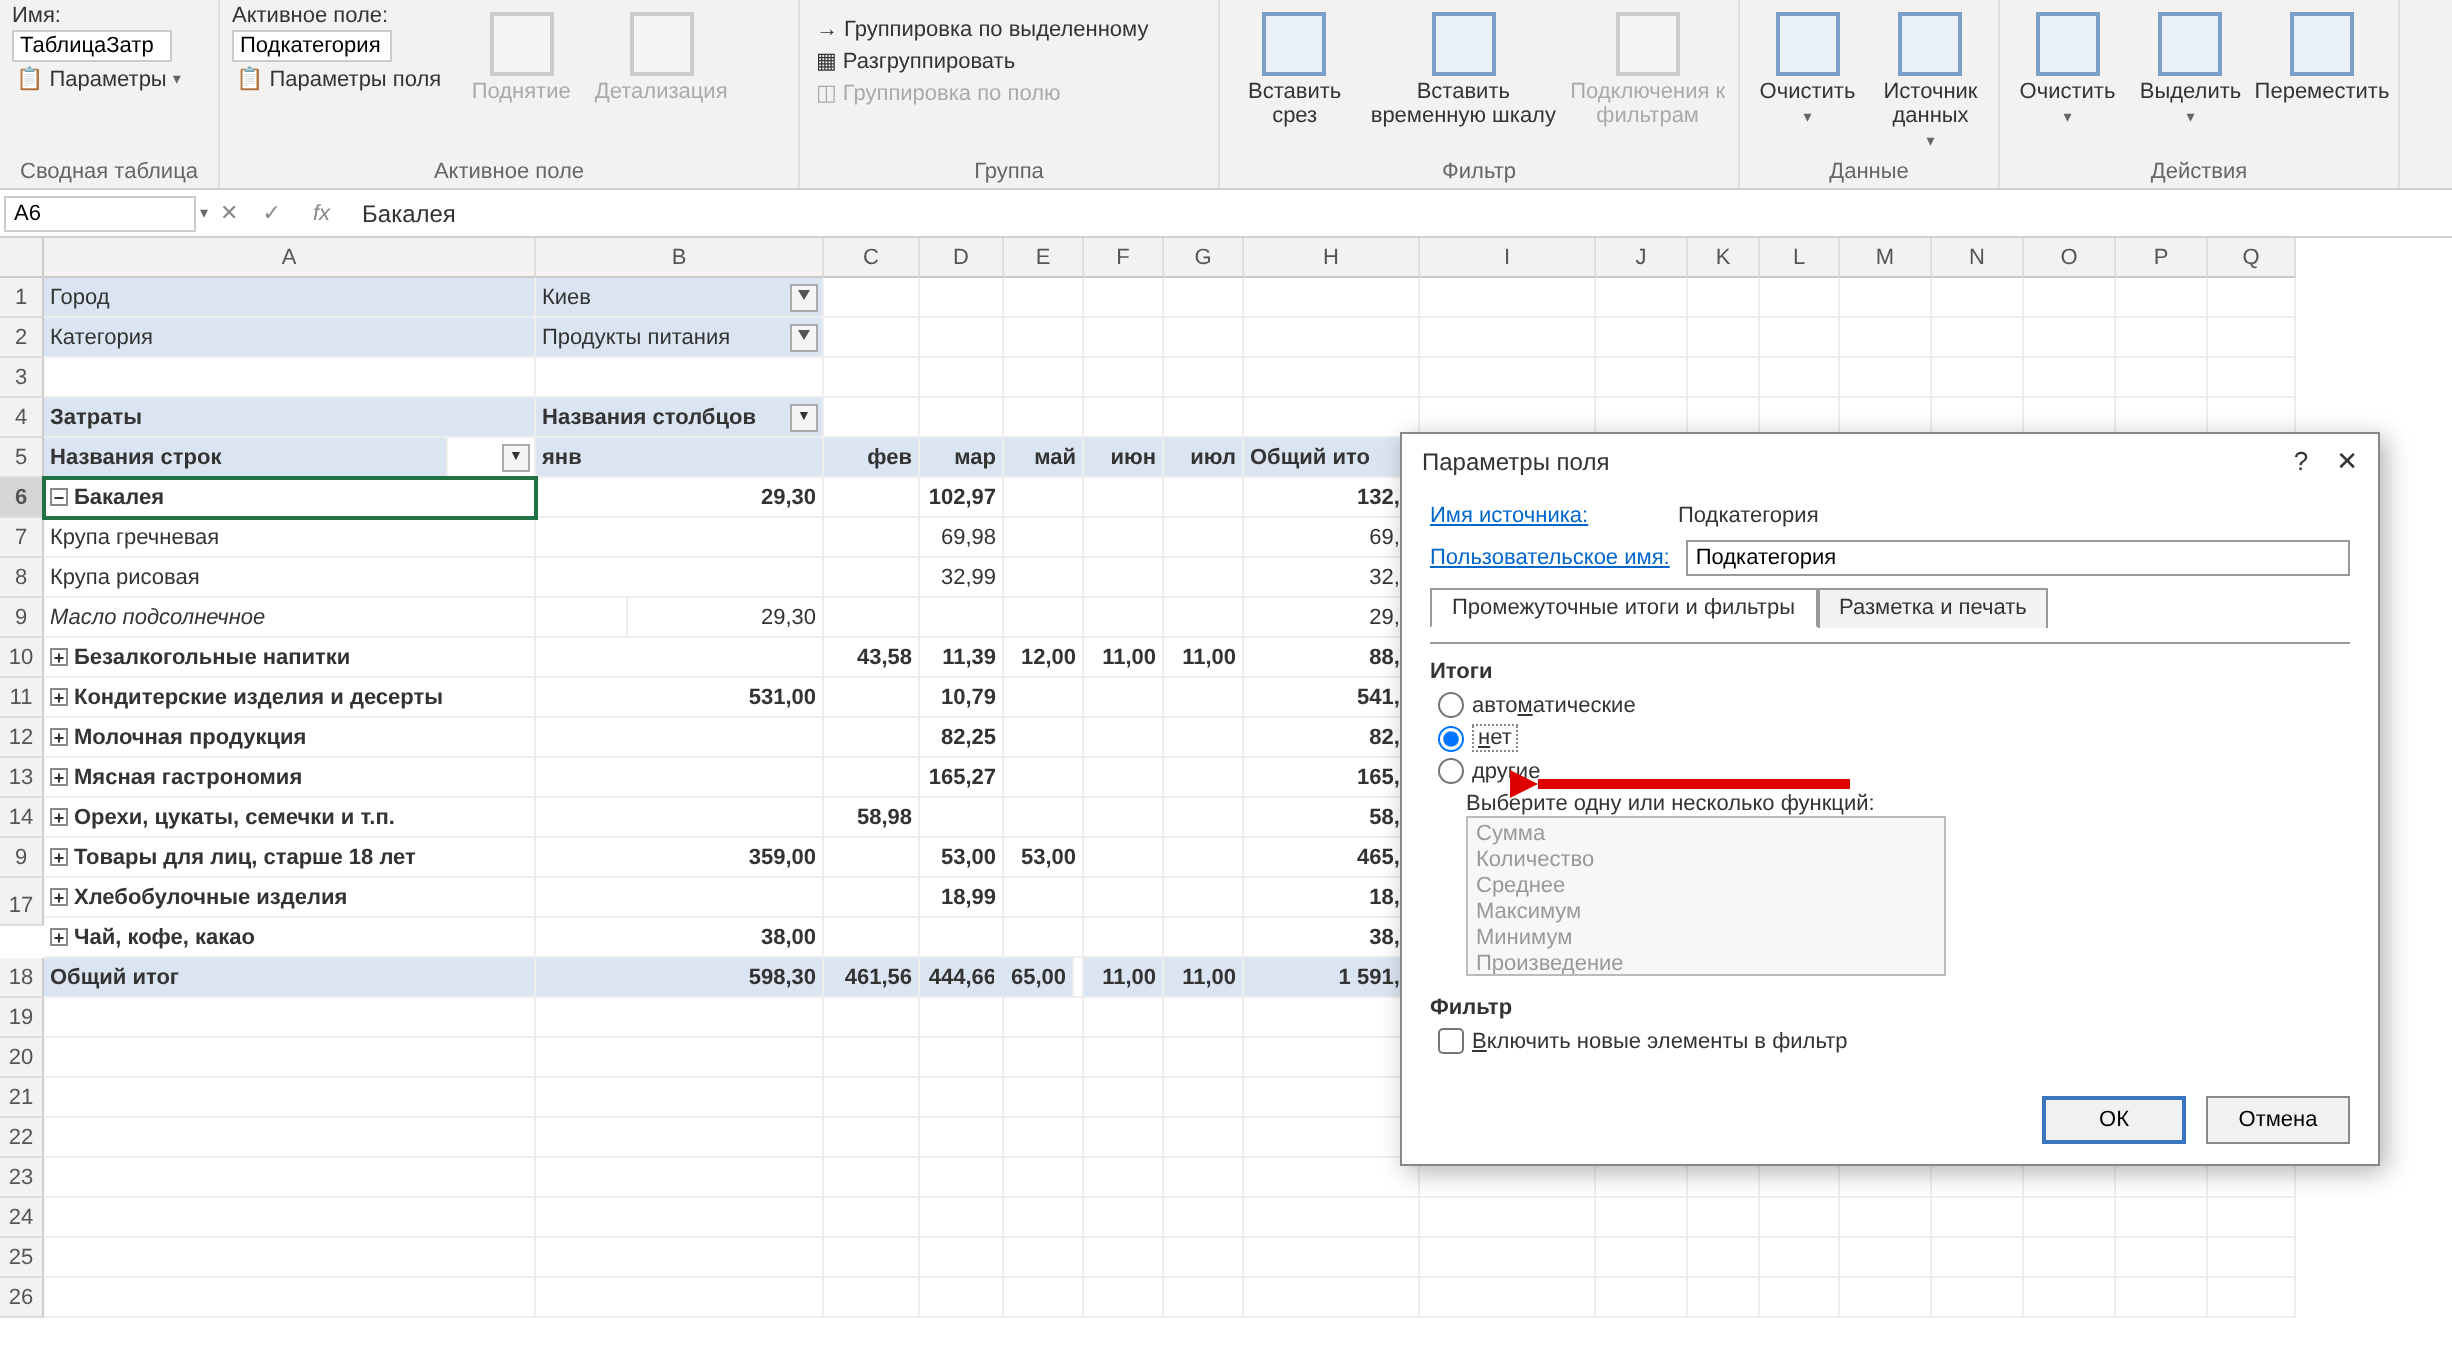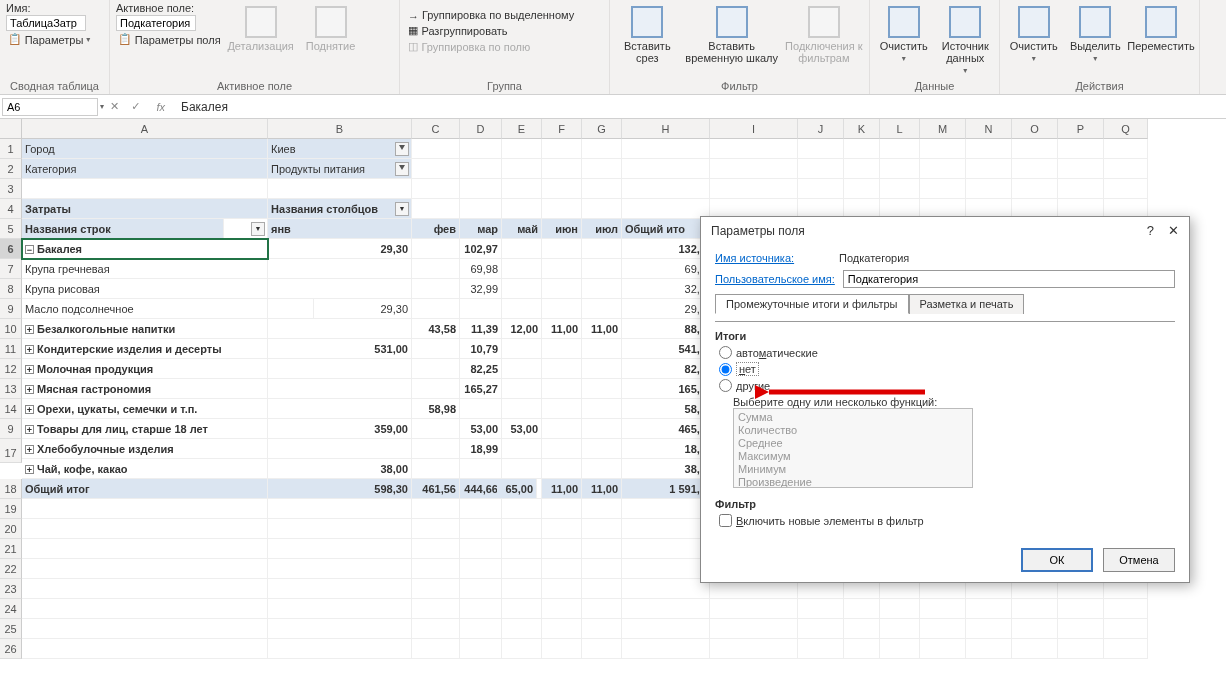--- a/index.html
+++ b/index.html
@@ -91,25 +91,25 @@
         <div class="rfield">
             <span>Активное поле:</span>
           </div>
         <div class="rfield">
             <input value="Подкатегория" style="">
           </div>
         <div class="rbtn">📋 <span>Параметры поля</span></div>
       </div>
       <div class="ribbon-big disabled">
           <span class="ico"></span>
+          <span>Поднятие</span>
+        </div>
+      <div class="ribbon-big disabled">
+          <span class="ico"></span>
           <span>Детализация</span>
-        </div>
-      <div class="ribbon-big disabled">
-          <span class="ico"></span>
-          <span>Поднятие</span>
         </div>
     </div>
     <div class="ribbon-group-label">Активное поле</div>
   </div>
   <div class="ribbon-group" style="width:210px">
     <div class="rcol" style="padding-top:6px">
       <div class="rbtn">→ <span>Группировка по выделенному</span></div>
       <div class="rbtn">▦ <span>Разгруппировать</span></div>
       <div class="rbtn disabled">◫ <span>Группировка по полю</span></div>
     </div>
@@ -681,21 +681,21 @@
     <div class="cell bold sel" style="left: 22px; top: 120px; width: 246px;"><span class="exp">−</span>Бакалея</div>
     <div class="cell bold num" style="left: 268px; top: 120px; width: 144px;">29,30</div>
     <div class="cell bold num" style="left: 460px; top: 120px; width: 42px;">102,97</div>
     <div class="cell bold num" style="left: 622px; top: 120px; width: 88px;">132,2</div>
     <div class="cell " style="left: 22px; top: 140px; width: 246px;">    Крупа гречневая</div>
     <div class="cell num" style="left: 460px; top: 140px; width: 42px;">69,98</div>
     <div class="cell num" style="left: 622px; top: 140px; width: 88px;">69,9</div>
     <div class="cell " style="left: 22px; top: 160px; width: 246px;">    Крупа рисовая</div>
     <div class="cell num" style="left: 460px; top: 160px; width: 42px;">32,99</div>
     <div class="cell num" style="left: 622px; top: 160px; width: 88px;">32,9</div>
-    <div class="cell " style="left: 22px; top: 180px; width: 292px;">    Масло подсолнечное</div>
+    <div class="cell " style="left: 22px; top: 180px; width: 292px; font-style: italic;">    Масло подсолнечное</div>
     <div class="cell num" style="left: 268px; top: 180px; width: 144px;">29,30</div>
     <div class="cell num" style="left: 622px; top: 180px; width: 88px;">29,3</div>
     <div class="cell bold" style="left: 22px; top: 200px; width: 246px;"><span class="exp">+</span>Безалкогольные напитки</div>
     <div class="cell bold num" style="left: 412px; top: 200px; width: 48px;">43,58</div>
     <div class="cell bold num" style="left: 460px; top: 200px; width: 42px;">11,39</div>
     <div class="cell bold num" style="left: 502px; top: 200px; width: 40px;">12,00</div>
     <div class="cell bold num" style="left: 542px; top: 200px; width: 40px;">11,00</div>
     <div class="cell bold num" style="left: 582px; top: 200px; width: 40px;">11,00</div>
     <div class="cell bold num" style="left: 622px; top: 200px; width: 88px;">88,9</div>
     <div class="cell bold" style="left: 22px; top: 220px; width: 246px;"><span class="exp">+</span>Кондитерские изделия и десерты</div>

